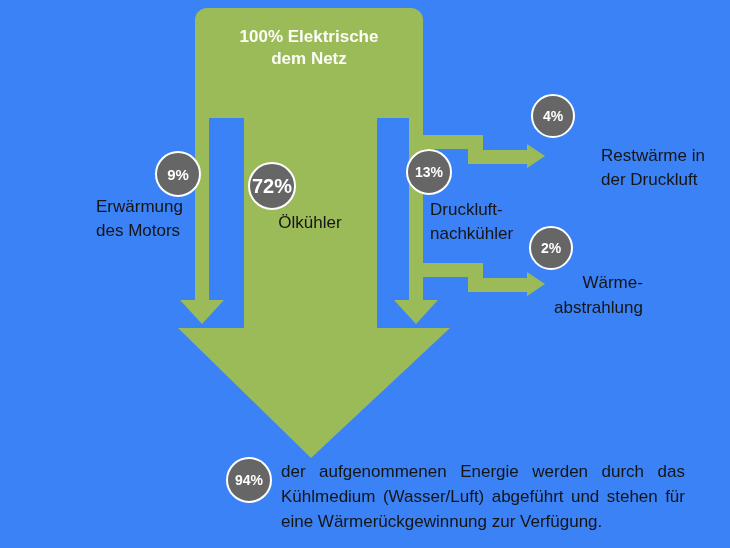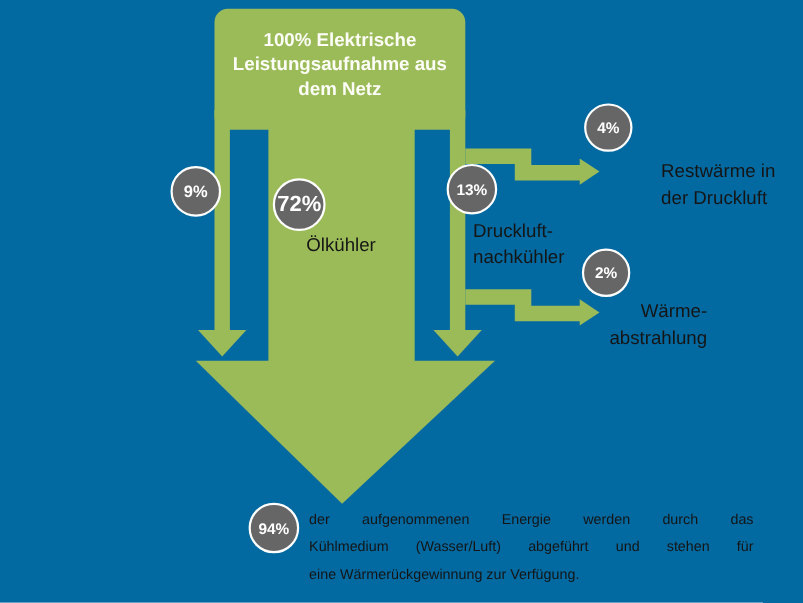--- a/index.html
+++ b/index.html
@@ -1,20 +1,20 @@
 <!DOCTYPE html>
 <html><head>
 <meta charset="utf-8">
 <style>
   html, body { margin: 0; padding: 0; background: #ffffff; }
   .stage {
     position: relative;
     width: 730px;
     height: 548px;
-    background: #0369a1;
+    background: #3b82f6;
     overflow: hidden;
     font-family: "Liberation Sans", "DejaVu Sans", sans-serif;
   }
   .stage svg { position: absolute; left: 0; top: 0; }
 
   .label {
     position: absolute;
     color: #151515;
     font-size: 17px;
     line-height: 24px;
@@ -38,21 +38,21 @@
     color: #ffffff;
     font-weight: bold;
     display: flex;
     align-items: center;
     justify-content: center;
   }
   .para {
     position: absolute;
     left: 281px; top: 459px; width: 404px;
     color: #151515;
-    font-size: 13px;
+    font-size: 17px;
     line-height: 25px;
   }
   .para .just { text-align: justify; text-align-last: justify; }
 </style>
 </head>
 <body>
 
 <div class="stage">
 
   <svg width="730" height="548" viewBox="0 0 730 548">
@@ -69,31 +69,34 @@
 
     <polygon points="178,328 450,328 311,458" fill="#9bbb59"></polygon>
 
     <polygon points="423,135 483,135 483,150 527,150 527,144 545,156 527,168 527,164 468,164 468,149 423,149" fill="#9bbb59"></polygon>
 
     <polygon points="423,263 483,263 483,278 527,278 527,272 545,284 527,296 527,292 468,292 468,277 423,277" fill="#9bbb59"></polygon>
   </svg>
 
   <div class="box-text">
     <div>100% Elektrische</div>
-    <div>Leistungsaufnahme aus</div>
     <div>dem Netz</div>
   </div>
 
   <div class="badge" style="left:155px; top:151px; width:46px; height:46px; font-size:15px;">9%</div>
   <div class="badge" style="left:248px; top:162px; width:48px; height:48px; font-size:20px;">72%</div>
   <div class="badge" style="left:406px; top:149px; width:46px; height:46px; font-size:14px;">13%</div>
   <div class="badge" style="left:531px; top:94px; width:44px; height:44px; font-size:14px;">4%</div>
   <div class="badge" style="left:529px; top:226px; width:44px; height:44px; font-size:14px;">2%</div>
   <div class="badge" style="left:226px; top:457px; width:46px; height:46px; font-size:14px;">94%</div>
 
+  <div class="label" style="left:96px; top:195px;">
+    <div>Erwärmung</div>
+    <div>des Motors</div>
+  </div>
 
   <div class="label" style="left:245px; top:211px; width:130px; text-align:center;">Ölkühler</div>
 
   <div class="label" style="left:430px; top:198px;">
     <div>Druckluft-</div>
     <div>nachkühler</div>
   </div>
 
   <div class="label" style="left:554px; top:144px;margin-left:47px;">
     <div>Restwärme in</div>

